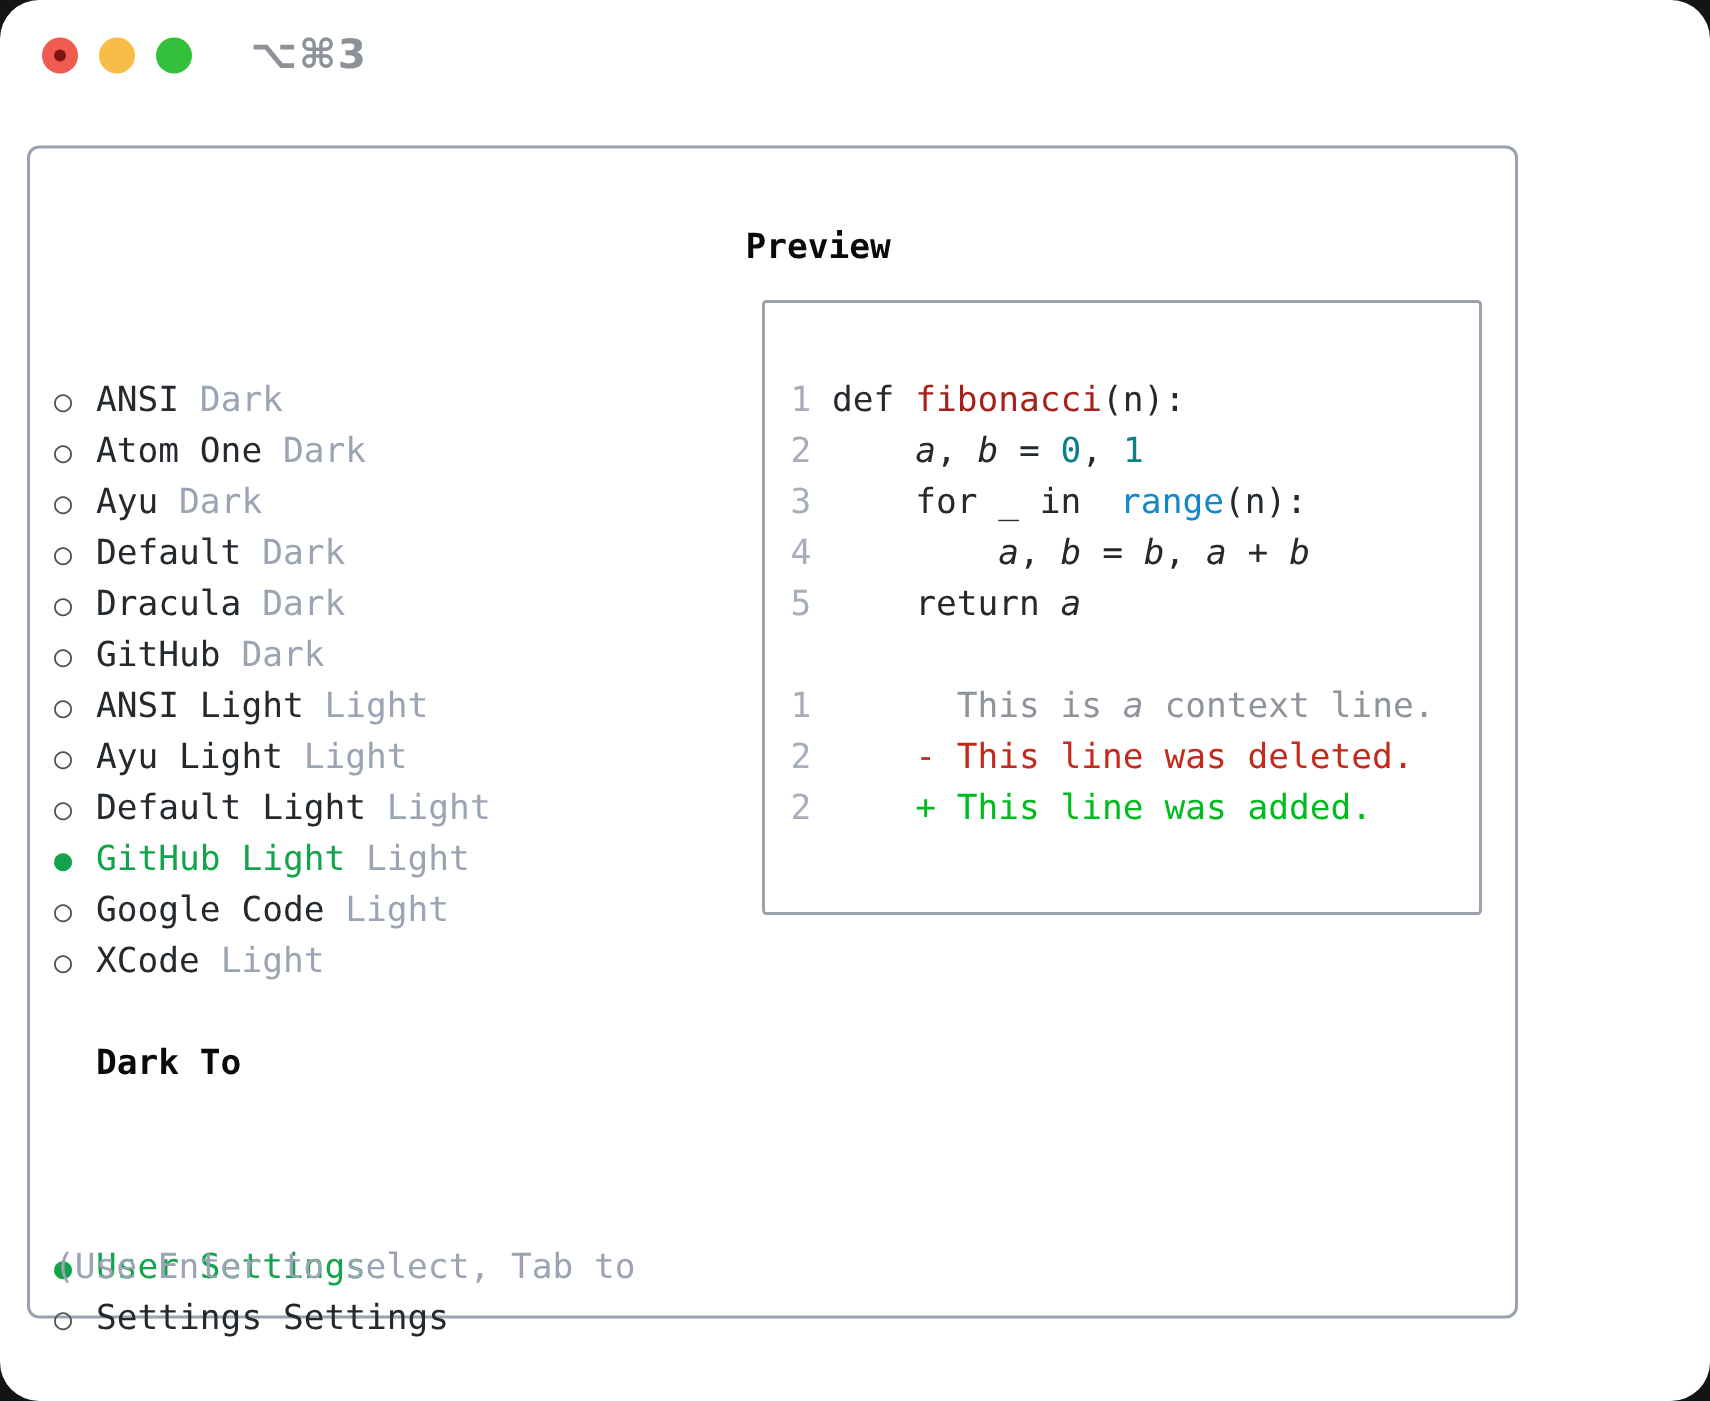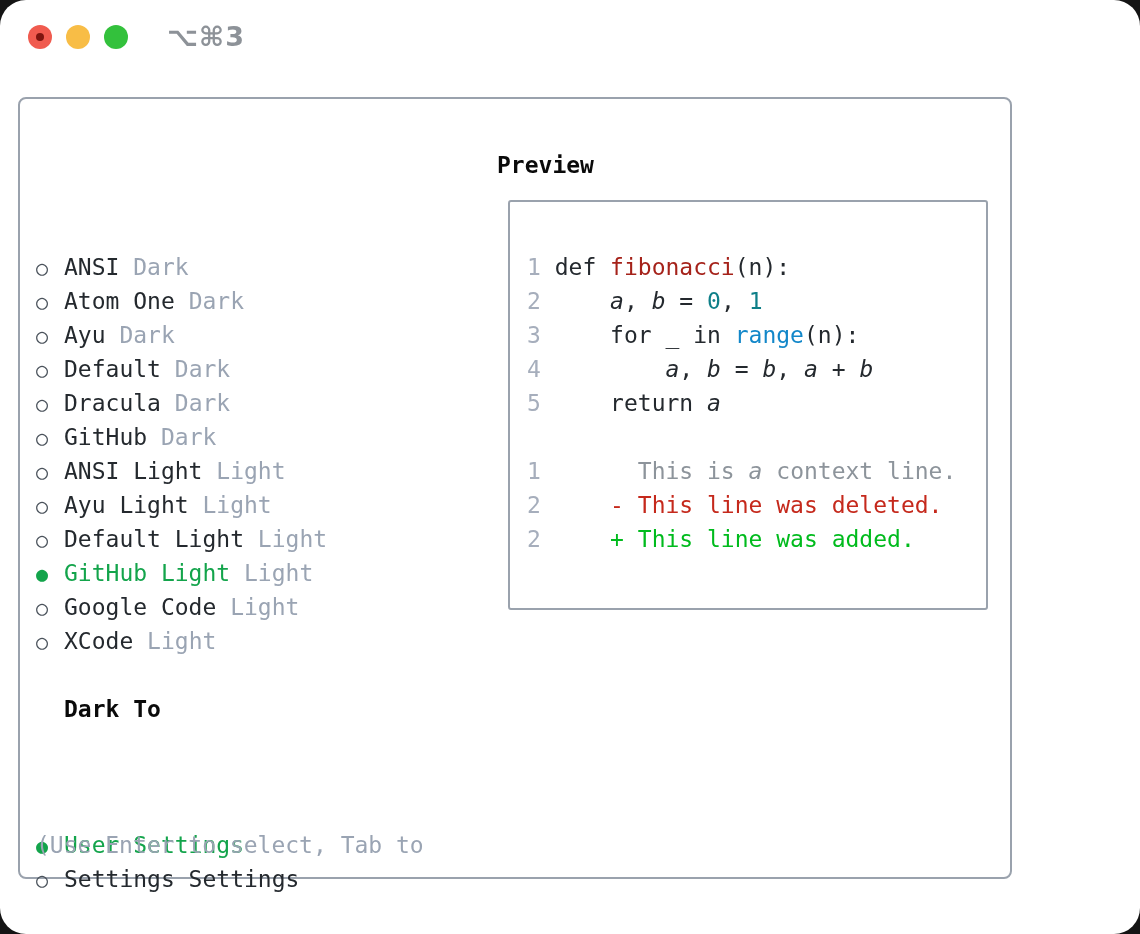--- a/index.html
+++ b/index.html
@@ -47,21 +47,21 @@
   
   .preview-title{position:absolute;left:497px;top:148px;height:34px;line-height:34px;
     font-size:23px;font-weight:bold;color:var(--heading-black);}
   .preview-box{position:absolute;left:508px;top:200px;width:476px;height:406px;
     border:2px solid var(--border-gray);border-radius:3px;background:#fff;}
   #code{position:absolute;left:527px;top:250px;font-size:23px;line-height:34px;white-space:pre;}
   .ln{color:var(--gutter);}
   .tok-p{color:var(--text-primary);}
   .tok-f{color:var(--func-red);}
   .tok-n{color:var(--num-teal);}
-  .tok-c{color:var(--call-blue);}
+  .tok-c{color:var(--call-blue);margin-left:12px;}
   .tok-v{color:var(--text-primary);font-style:italic;}
   .tok-x{color:var(--ctx-gray);margin-top:12px;}
   .tok-xv{color:var(--ctx-gray);font-style:italic;}
   .tok-d{color:var(--del-red);}
   .tok-a{color:var(--add-green);}
 </style>
 </head>
 <body>
 
 <div class="window">

